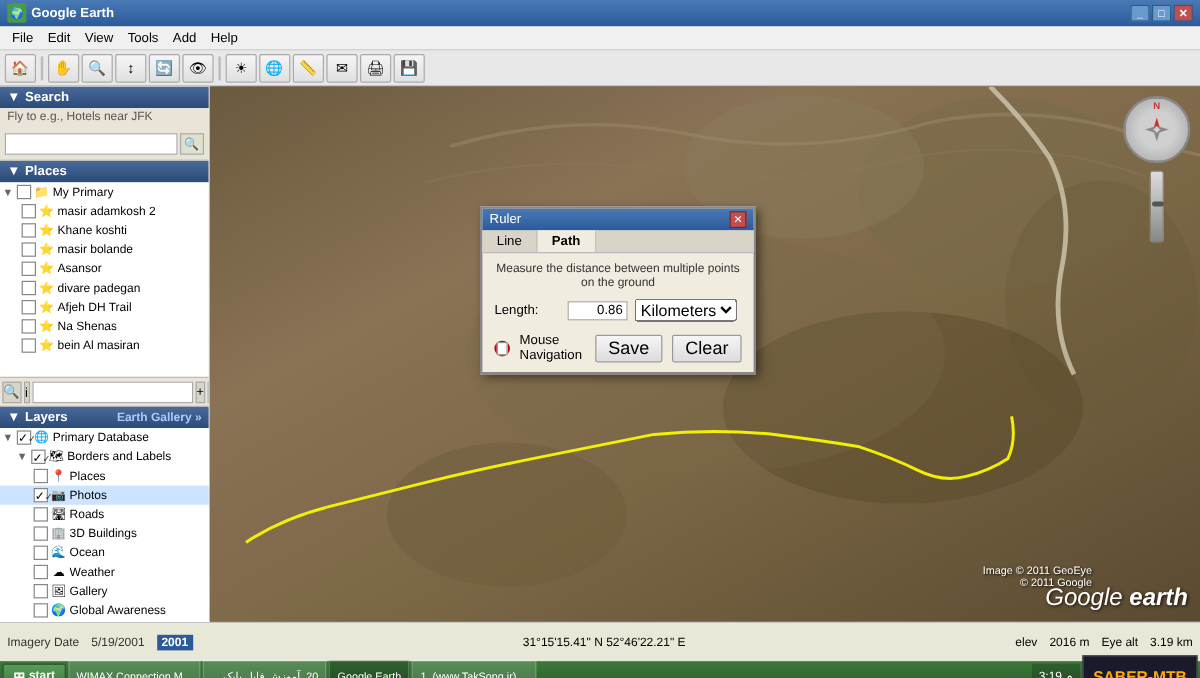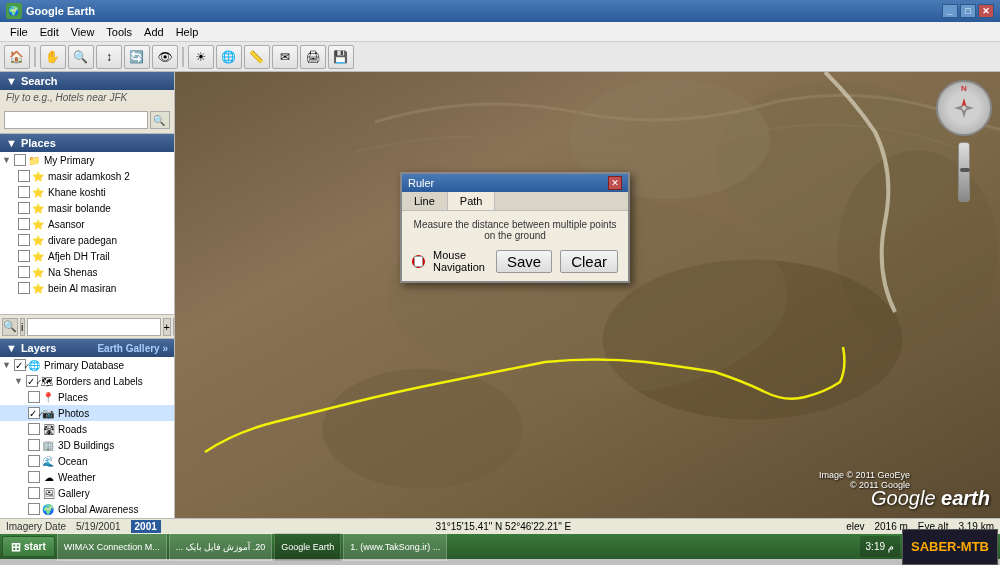--- a/index.html
+++ b/index.html
@@ -120,21 +120,21 @@
       border: 1px solid #aaa;
       font-size: 10px;
       padding: 0 2px;
     }
     #search-input-row .search-go-btn {
       width: 20px; height: 18px;
       background: #e0e0d0; border: 1px solid #aaa;
       display: flex; align-items: center; justify-content: center;
       cursor: pointer; font-size: 10px;
     }
-    #flyto-hint { padding: 2px 6px 4px; font-size: 10px; color: #555; font-style: italic; }
+    #flyto-hint { padding: 2px 6px 4px; font-size: 10px; color: #555; }
 
     
     #places-section { flex: 1; overflow: hidden; display: flex; flex-direction: column; }
     #places-header {
       background: linear-gradient(to bottom, #4a6a9a, #2a4a7a);
       color: white;
       padding: 3px 6px;
       font-size: 11px;
       font-weight: bold;
       display: flex; align-items: center; gap: 4px;
@@ -195,21 +195,21 @@
       overflow: hidden;
       background: #5a4a3a;
     }
     #map-canvas {
       width: 100%; height: 100%;
       position: absolute; top: 0; left: 0;
     }
 
     
     #status-bar {
-      height: 16px;
+      height: 33px;
       background: #e8e8d8;
       border-top: 1px solid #bbb;
       display: flex; align-items: center;
       padding: 0 6px;
       font-size: 10px;
       gap: 10px;
       justify-content: center;
     }
     #status-bar .imagery-date { color: #333; }
     #status-bar .year-badge {
@@ -287,21 +287,21 @@
       border-bottom: 1px solid #bbb;
     }
     .ruler-tab {
       padding: 3px 12px;
       font-size: 11px;
       cursor: pointer;
       border-right: 1px solid #bbb;
     }
     .ruler-tab.active {
       background: #f0ece0;
-      font-weight: normal;
+      font-weight: bold;
     }
     #ruler-body {
       padding: 8px 10px;
     }
     #ruler-desc {
       font-size: 10px; color: #333; margin-bottom: 8px; text-align: center;
     }
     #ruler-length-row {
       display: flex; align-items: center; margin-bottom: 10px; gap: 6px;
     }
@@ -628,20 +628,30 @@
       <div id="ruler-title-bar">
         <span>Ruler</span>
         <div class="ruler-close">✕</div>
       </div>
       <div id="ruler-tabs">
         <div class="ruler-tab">Line</div>
         <div class="ruler-tab active">Path</div>
       </div>
       <div id="ruler-body">
         <div id="ruler-desc">Measure the distance between multiple points on the ground</div>
+        <div id="ruler-length-row">
+          <span id="ruler-length-label">Length:</span>
+          <input id="ruler-length-value" type="text" value="0.86" readonly="" style="">
+          <select>
+            <option>Kilometers</option>
+            <option>Miles</option>
+            <option>Feet</option>
+            <option>Meters</option>
+          </select>
+        </div>
         <div id="ruler-nav-row">
           <div id="ruler-mouse-nav-check">
             <div id="ruler-mouse-nav-inner"></div>
           </div>
           <span id="ruler-mouse-nav-label">Mouse Navigation</span>
           <button class="ruler-action-btn">Save</button>
           <button class="ruler-action-btn">Clear</button>
         </div>
       </div>
     </div>

